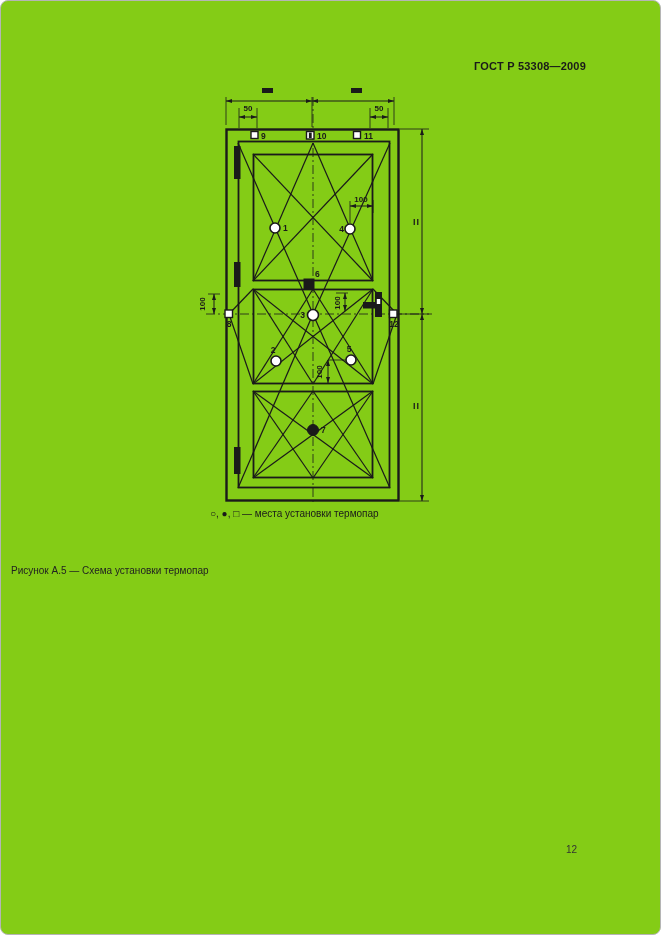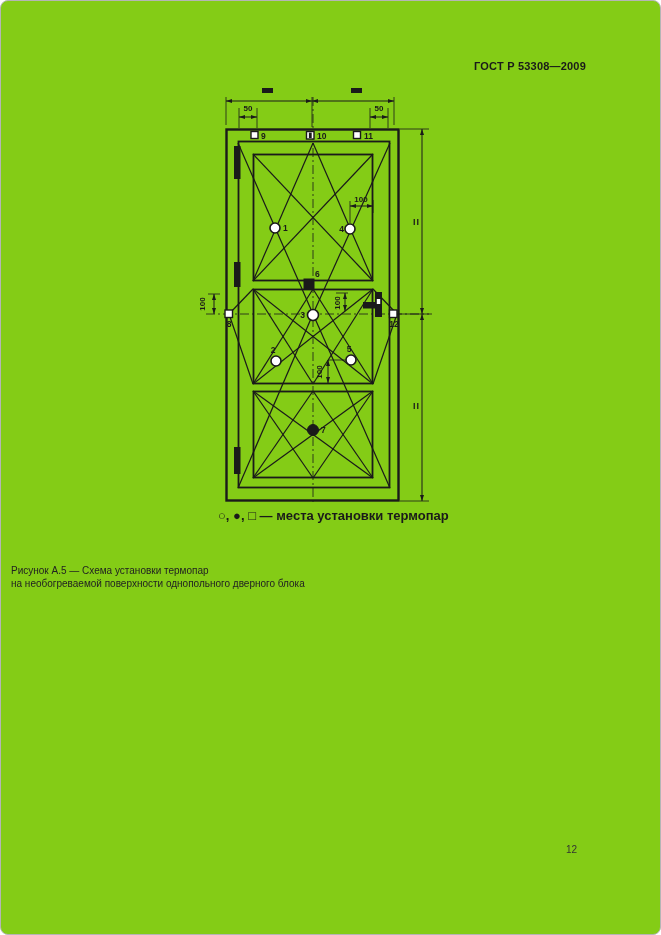--- a/index.html
+++ b/index.html
@@ -16,22 +16,22 @@
   .header{
     position:absolute;top:59px;left:0;width:585px;
     text-align:right;
     font-size:11px;font-weight:700;letter-spacing:.2px;
   }
   .diagram{position:absolute;left:192px;top:78px;}
   svg text{font:700 8.5px "Liberation Sans","DejaVu Sans",sans-serif;fill:#1a1a1a;}
   svg text.dim{font-size:8px;}
   svg text.half{font-size:9px;letter-spacing:1px;}
   .legend{
-    position:absolute;left:217px;top:507px;
-    font-size:13px;font-weight:700;white-space:nowrap;
+    position:absolute;left:209px;top:507px;
+    font-size:10px;font-weight:400;white-space:nowrap;
   }
   .caption{
     position:absolute;left:10px;top:563px;width:640px;
     text-align:left;font-size:10px;line-height:13px;color:#222;
   }
   .pagenum{
     position:absolute;left:565px;top:843px;
     font-size:10px;color:#333;
   }
 </style>
@@ -179,18 +179,17 @@
       <text x="260" y="138">9</text>
       <text x="316" y="138">10</text>
       <text x="363" y="138">11</text>
     </g>
   </svg>
 
   <div class="legend">○, ●, □ — места установки термопар</div>
 
   <div class="caption">
     <div>Рисунок А.5 — Схема установки термопар</div>
-    <div>на необогреваемой поверхности однопольного дверного блока</div>
   </div>
 
   <div class="pagenum">12</div>
 
 </div>
 
 </body></html>

